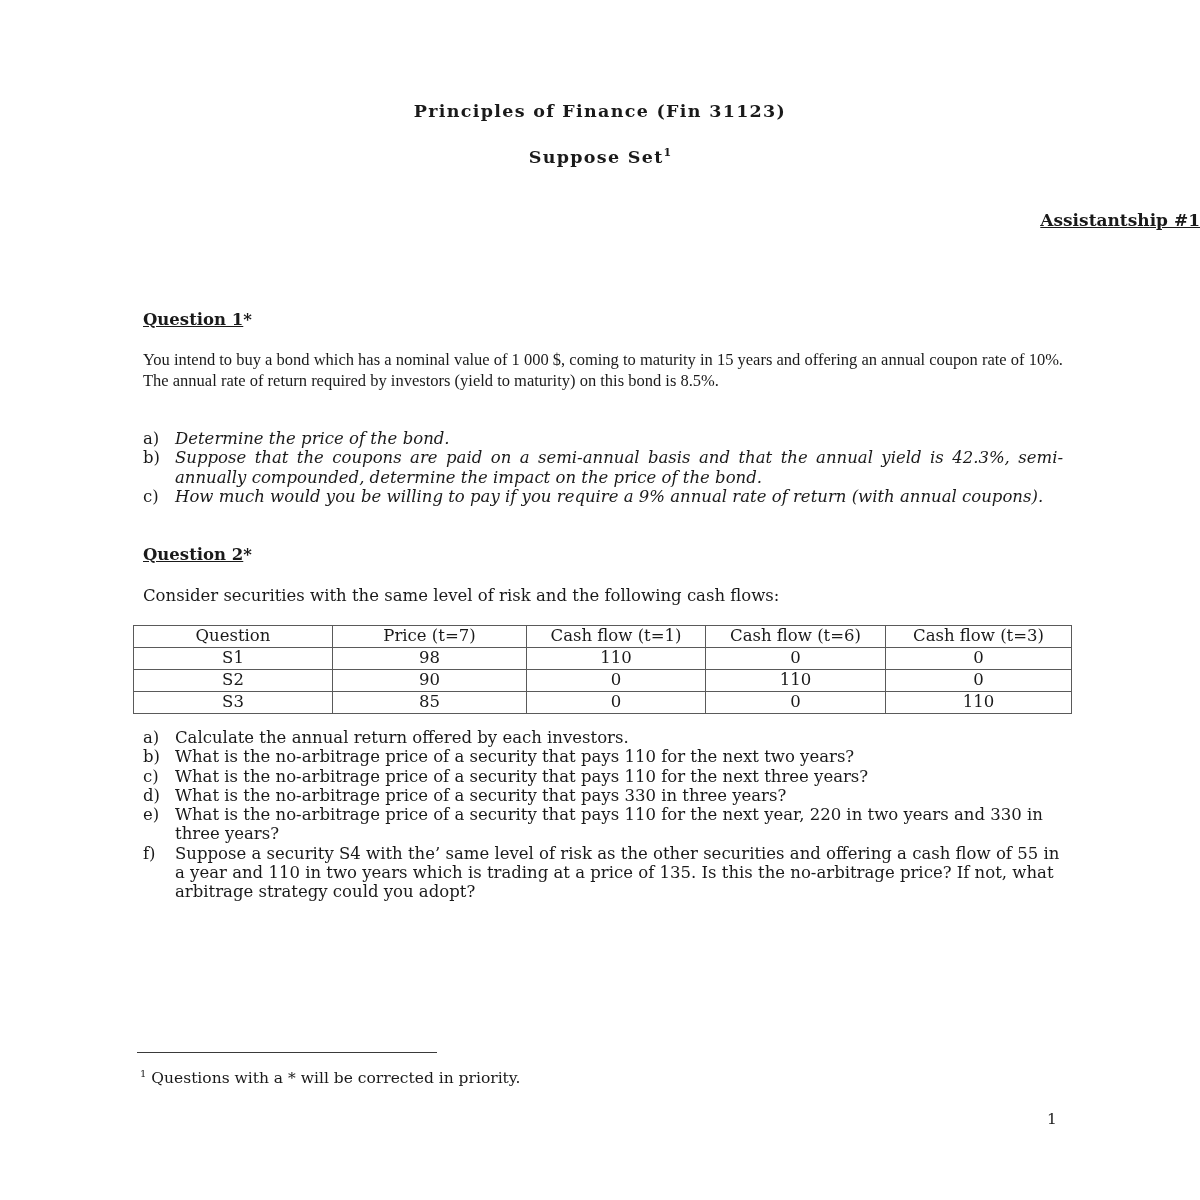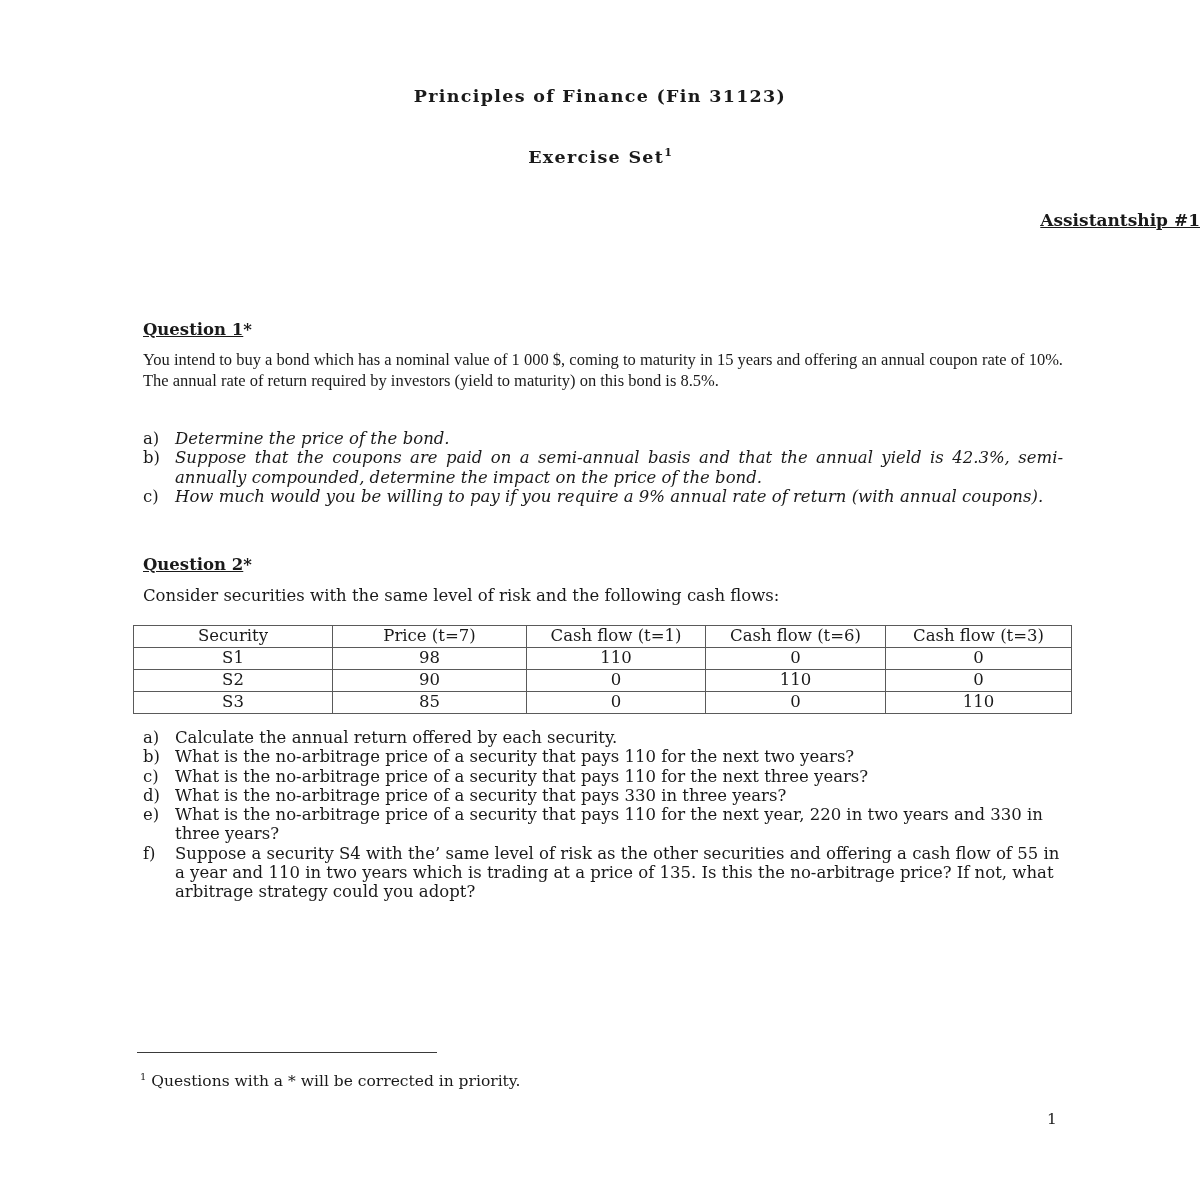--- a/index.html
+++ b/index.html
@@ -21,21 +21,21 @@
     left: 0; top: 0;
     width: 1200px;
     height: 1200px;
     box-sizing: border-box;
   }
 
   
   .doc-title {
     position: absolute;
     left: 0; right: 0;
-    top: 86px;
+    top: 101px;
     text-align: center;
     font-weight: bold;
     font-size: 17.5px;
     letter-spacing: 1.3px;
     font-family: "DejaVu Serif", "Liberation Serif", serif;
   }
   .doc-subtitle {
     position: absolute;
     left: 0; right: 0;
     top: 146px;
@@ -68,21 +68,20 @@
     font-size: 17.5px;
   }
 
   
   .q-heading {
     position: absolute;
     left: 143px;
     font-weight: bold;
     font-size: 16.5px;
     white-space: nowrap;
-    margin-top: 10px;
   }
   .q-heading .u { text-decoration: underline; }
   .q-heading .star { text-decoration: none; }
 
   #q1-heading { top: 310px; }
   #q2-heading { top: 545px; }
 
   .para {
     position: absolute;
     left: 143px;
@@ -154,21 +153,21 @@
     top: 1052px;
     width: 300px;
     height: 0;
     border-top: 1px solid #3a3a3a;
   }
   .footnote {
     position: absolute;
     left: 140px;
     top: 1062px;
     font-size: 15.5px;
-    line-height: 29px;
+    line-height: 24px;
     white-space: nowrap;
   }
   .footnote .sup {
     font-size: 10px;
     vertical-align: super;
   }
 
   .page-number {
     position: absolute;
     left: 1040px;
@@ -178,21 +177,21 @@
     font-size: 15.5px;
   }
 </style>
 </head>
 <body>
 
 <div class="page">
 
   <div class="doc-title">Principles of Finance (Fin 31123)</div>
 
-  <div class="doc-subtitle"><span>Exercise Set</span><span class="sup">1</span></div>
+  <div class="doc-subtitle"><span>Suppose Set</span><span class="sup">1</span></div>
 
   <div class="session-title"><span class="u">Assistantship #1</span></div>
 
 
   <div class="q-heading" id="q1-heading"><span class="u">Question 1</span><span class="star">*</span></div>
 
   <div class="para" id="q1-intro">You intend to buy a bond which has a nominal value of 1 000 $, coming to maturity in 15 years and offering an annual coupon rate of 10%. The annual rate of return required by investors (yield to maturity) on this bond is 8.5%.</div>
 
   <div class="list" id="q1-list">
     <div class="list-item">
@@ -216,21 +215,21 @@
   <table class="cf-table">
     <colgroup>
       <col class="c0">
         <col class="c1">
         <col class="c2">
         <col class="c3">
         <col class="c4">
     </colgroup>
     <thead>
       <tr>
-        <th>Security</th>
+        <th>Question</th>
         <th>Price (t=7)</th>
         <th>Cash flow (t=1)</th>
         <th>Cash flow (t=6)</th>
         <th>Cash flow (t=3)</th>
       </tr>
     </thead>
     <tbody>
       <tr>
         <td>S1</td>
         <td>98</td>
@@ -251,21 +250,21 @@
         <td>0</td>
         <td>0</td>
         <td>110</td>
       </tr>
     </tbody>
   </table>
 
   <div class="list" id="q2-list">
     <div class="list-item">
       <span class="list-marker">a)</span>
-      <span class="list-text">Calculate the annual return offered by each security.</span>
+      <span class="list-text">Calculate the annual return offered by each investors.</span>
     </div>
     <div class="list-item">
       <span class="list-marker">b)</span>
       <span class="list-text">What is the no-arbitrage price of a security that pays 110 for the next two years?</span>
     </div>
     <div class="list-item">
       <span class="list-marker">c)</span>
       <span class="list-text">What is the no-arbitrage price of a security that pays 110 for the next three years?</span>
     </div>
     <div class="list-item">

